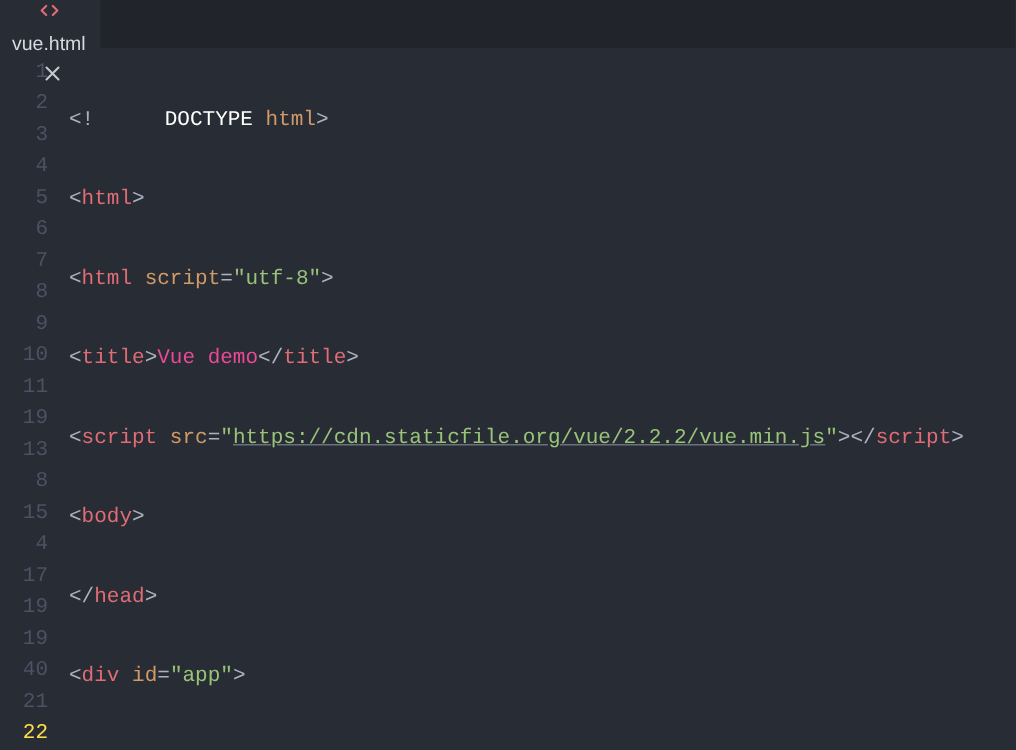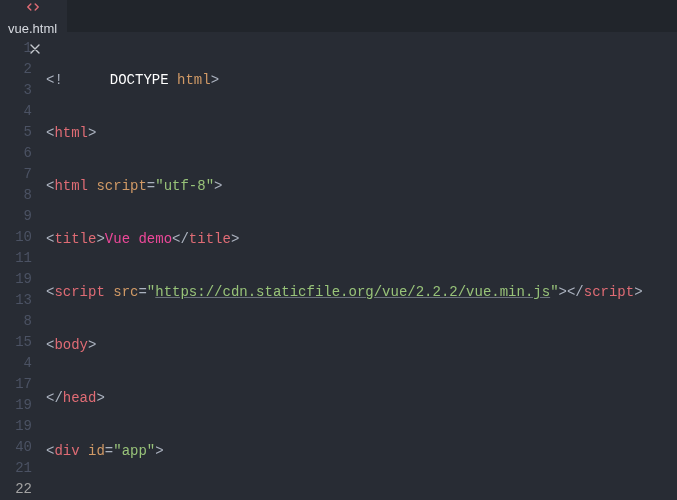--- a/index.html
+++ b/index.html
@@ -47,21 +47,21 @@
   }
   .gutter div, .code-line {
     height: 21px;
     line-height: 21px;
   }
   .code {
     flex: 1;
     white-space: pre;
   }
   .code-line { position: relative; }
-  .active-line-gutter { color: #a3a3a3; }
+  .active-line-gutter { color: #fde047; }
 
   
   .punct  { color: #abb2bf; }
   .doctype{ color: #ffffff; margin-left: 47px; }
   .tagc   { color: #e06c75; }
   .attr   { color: #d19a66; }
   .str    { color: #98c379; }
   .txt    { color: #ec4899; }
   .under  { text-decoration: underline; text-decoration-color: #6a707c; }
 </style>

